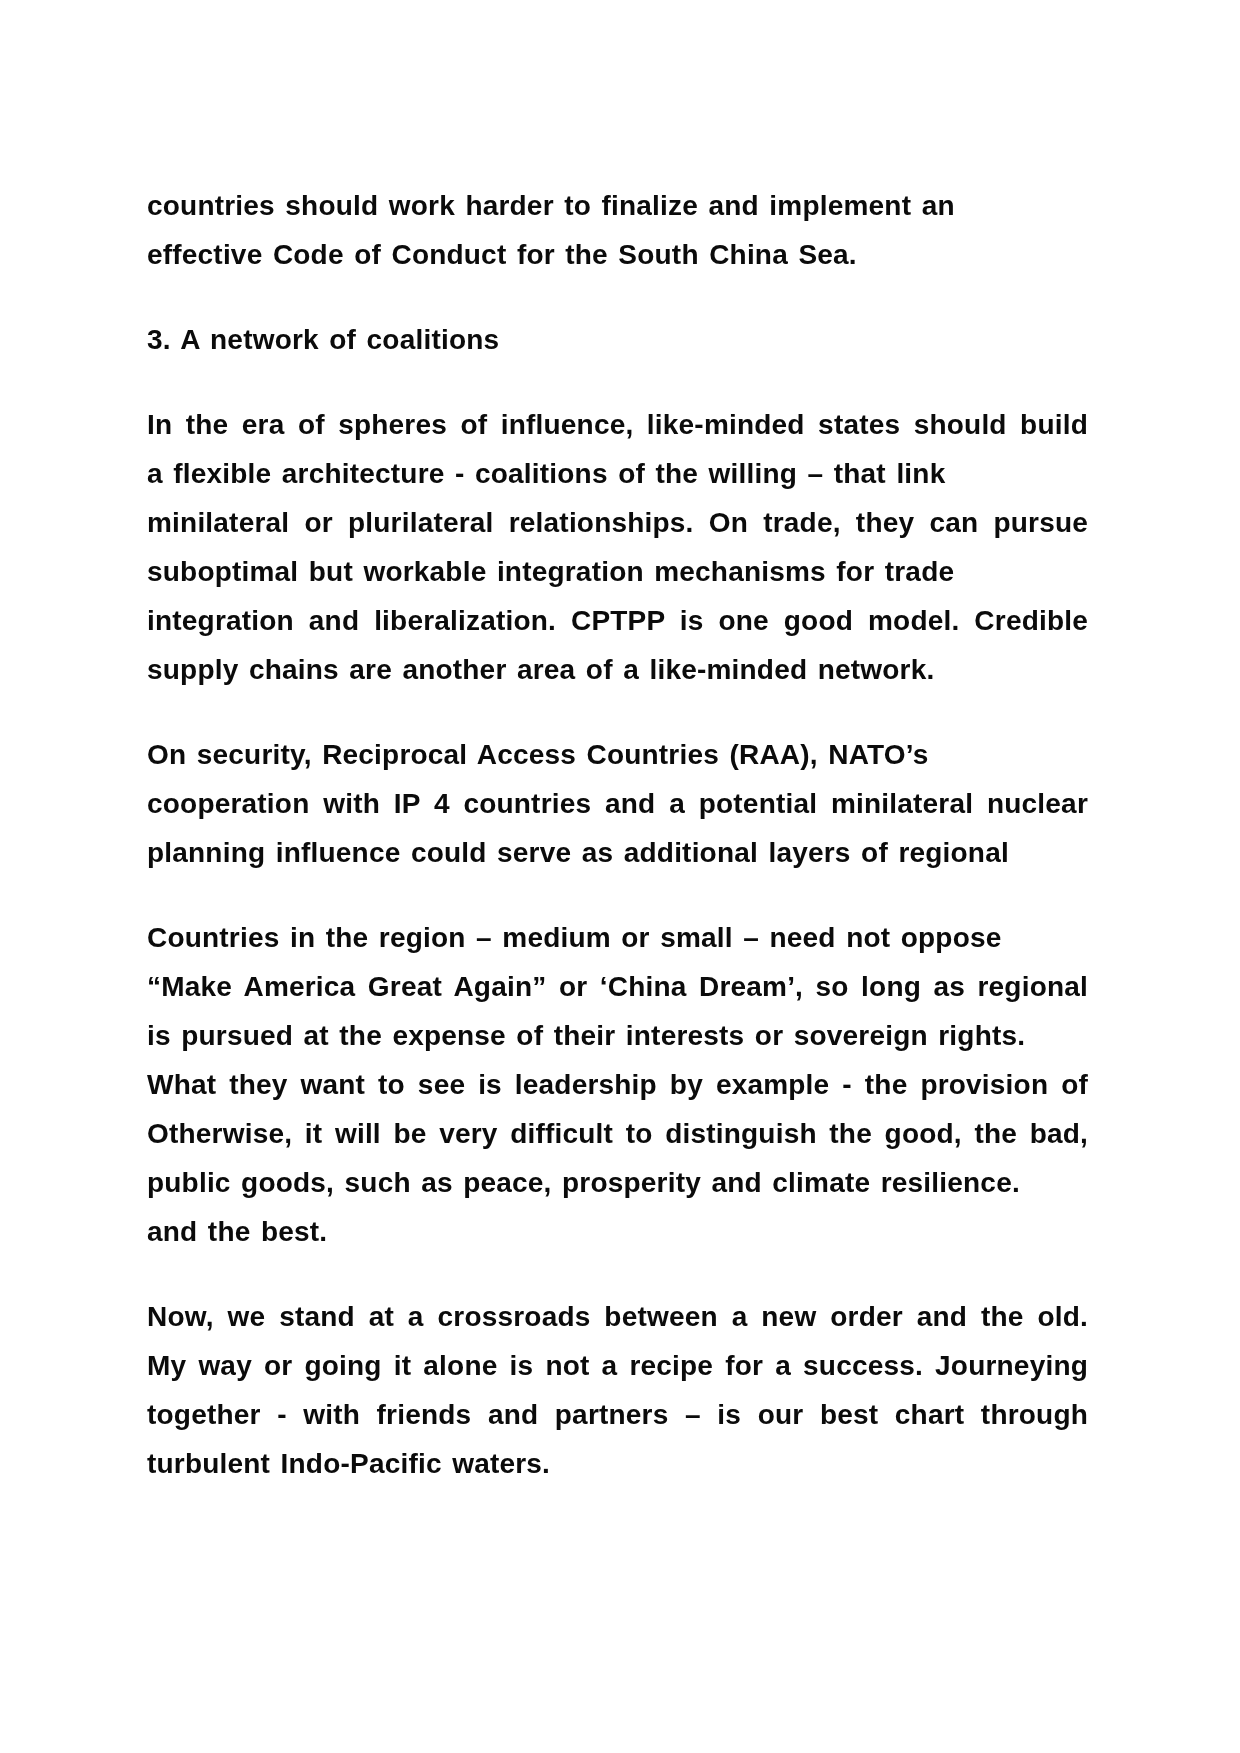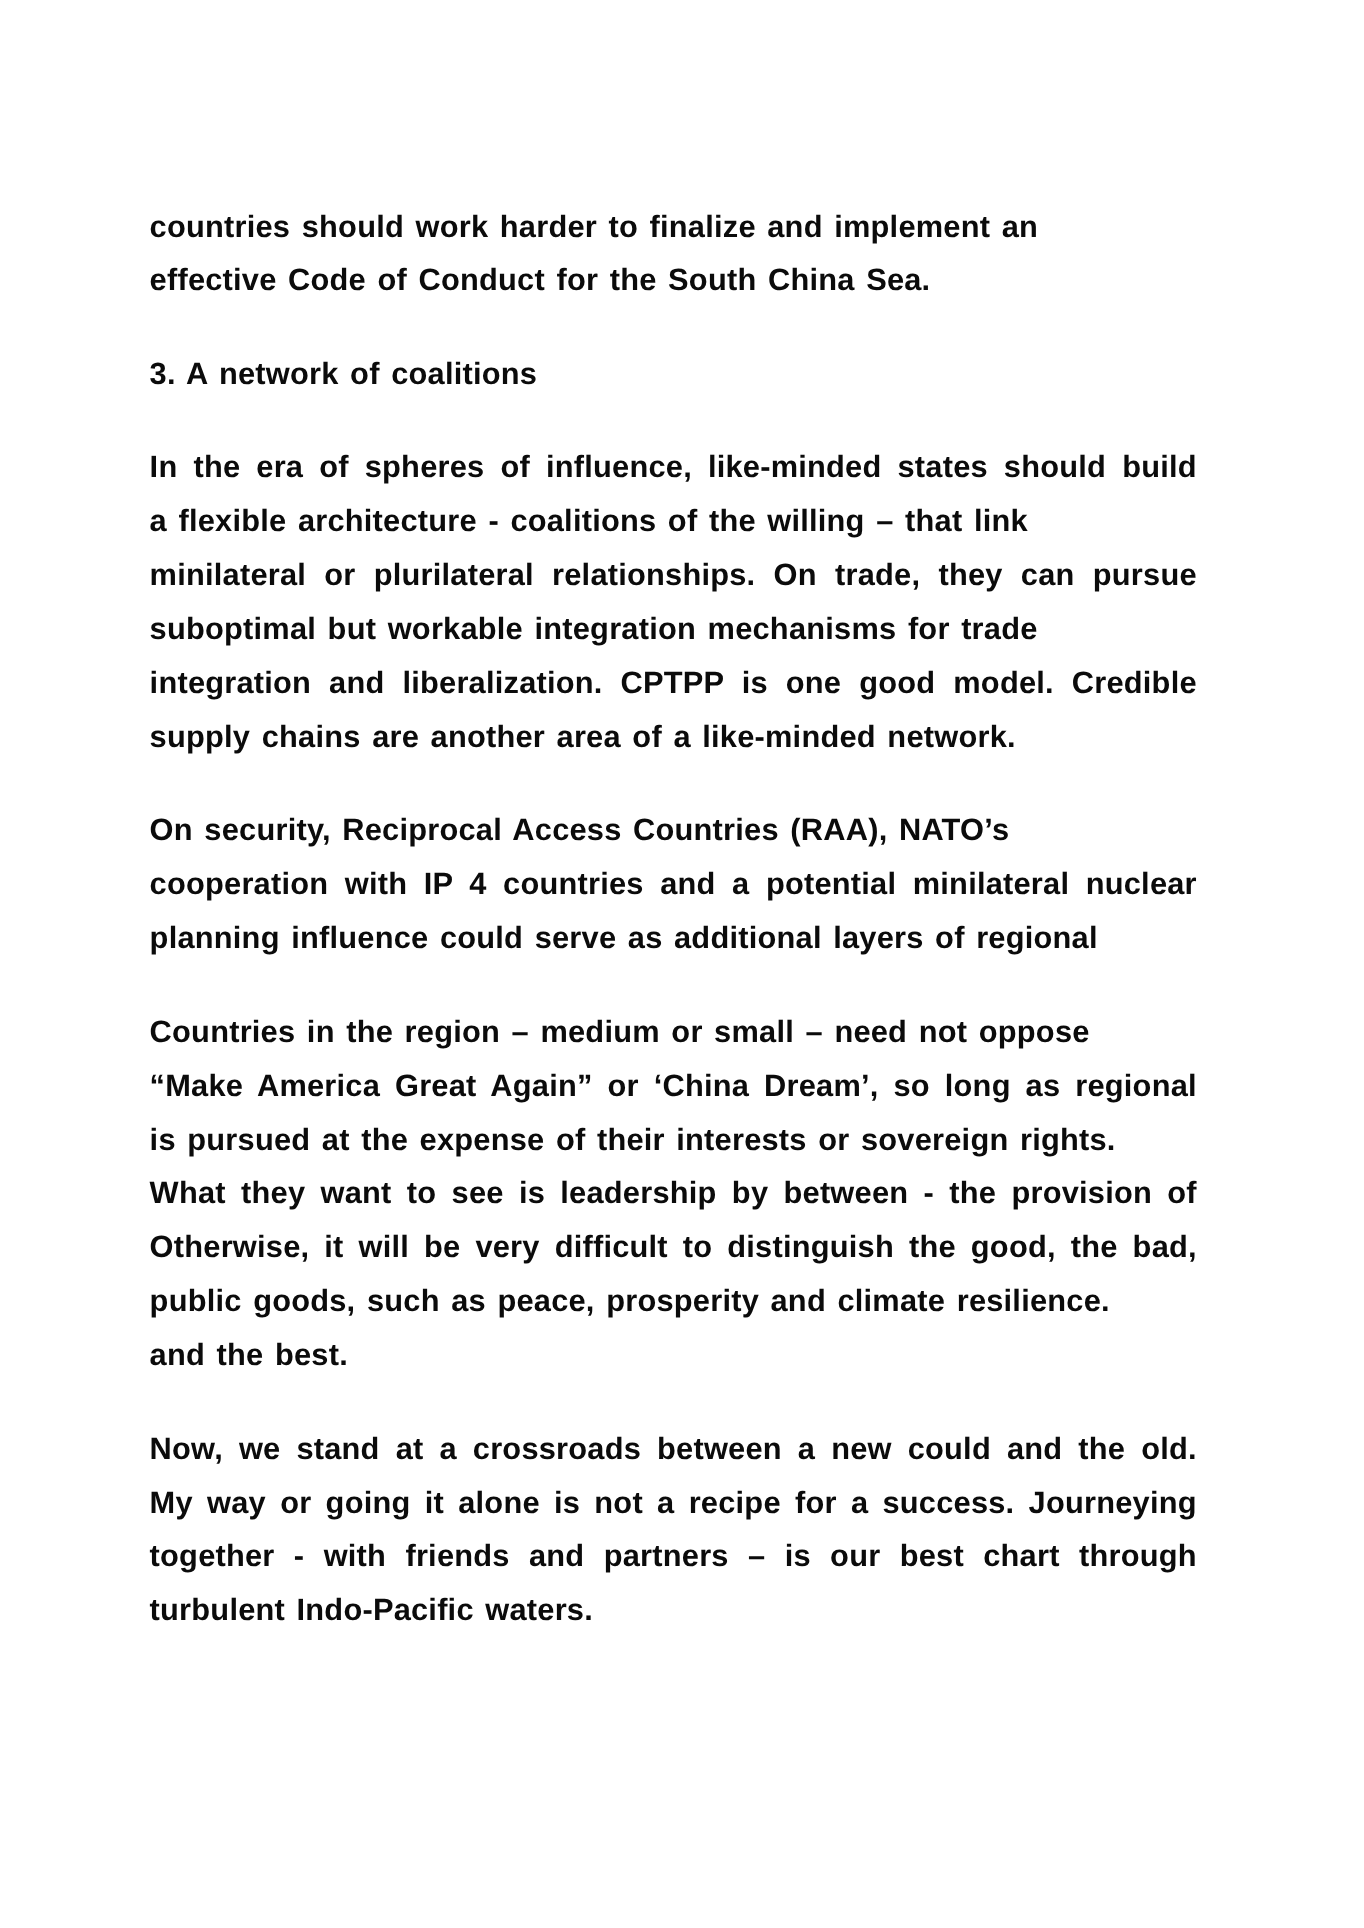--- a/index.html
+++ b/index.html
@@ -14,21 +14,21 @@
     background: #ffffff;
     box-sizing: border-box;
     padding: 181px 152px 0 136px;
     overflow: hidden;
     font-family: "Liberation Sans", "DejaVu Sans", sans-serif;
     font-weight: 700;
     color: #0b0b0b;
     -webkit-font-smoothing: antialiased;
   }
   .para {
-    margin: 0 0 36px 0;
+    margin: 0 0 36px 11px;
   }
   .para:last-child { margin-bottom: 0; }
   .line {
     font-size: 28px;
     line-height: 49px;
     letter-spacing: 0.2px;
     word-spacing: 2.5px;
     white-space: nowrap;
     text-align: left;
   }
@@ -61,25 +61,25 @@
       </div>
       <div class="para">
         <div class="line">On security, Reciprocal Access Countries (RAA), NATO’s</div>
         <div class="line line--full">cooperation with IP 4 countries and a potential minilateral nuclear</div>
         <div class="line">planning influence could serve as additional layers of regional</div>
       </div>
       <div class="para">
         <div class="line">Countries in the region – medium or small – need not oppose</div>
         <div class="line line--full">“Make America Great Again” or ‘China Dream’, so long as regional</div>
         <div class="line">is pursued at the expense of their interests or sovereign rights.</div>
-        <div class="line line--full">What they want to see is leadership by between - the provision of</div>
+        <div class="line line--full">What they want to see is leadership by example - the provision of</div>
         <div class="line line--full">Otherwise, it will be very difficult to distinguish the good, the bad,</div>
         <div class="line">public goods, such as peace, prosperity and climate resilience.</div>
         <div class="line">and the best.</div>
       </div>
       <div class="para">
-        <div class="line line--full">Now, we stand at a crossroads between a new could and the old.</div>
+        <div class="line line--full">Now, we stand at a crossroads between a new order and the old.</div>
         <div class="line line--full">My way or going it alone is not a recipe for a success. Journeying</div>
         <div class="line line--full">together - with friends and partners – is our best chart through</div>
         <div class="line">turbulent Indo-Pacific waters.</div>
       </div>
     </div>
 </div>
 
 </body></html>

